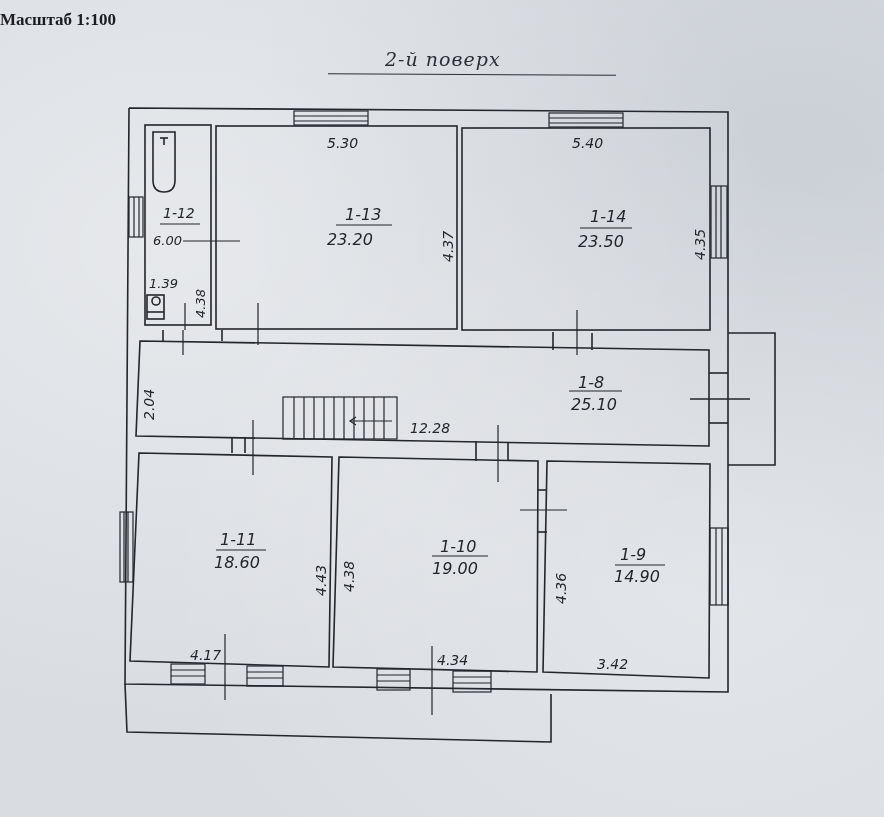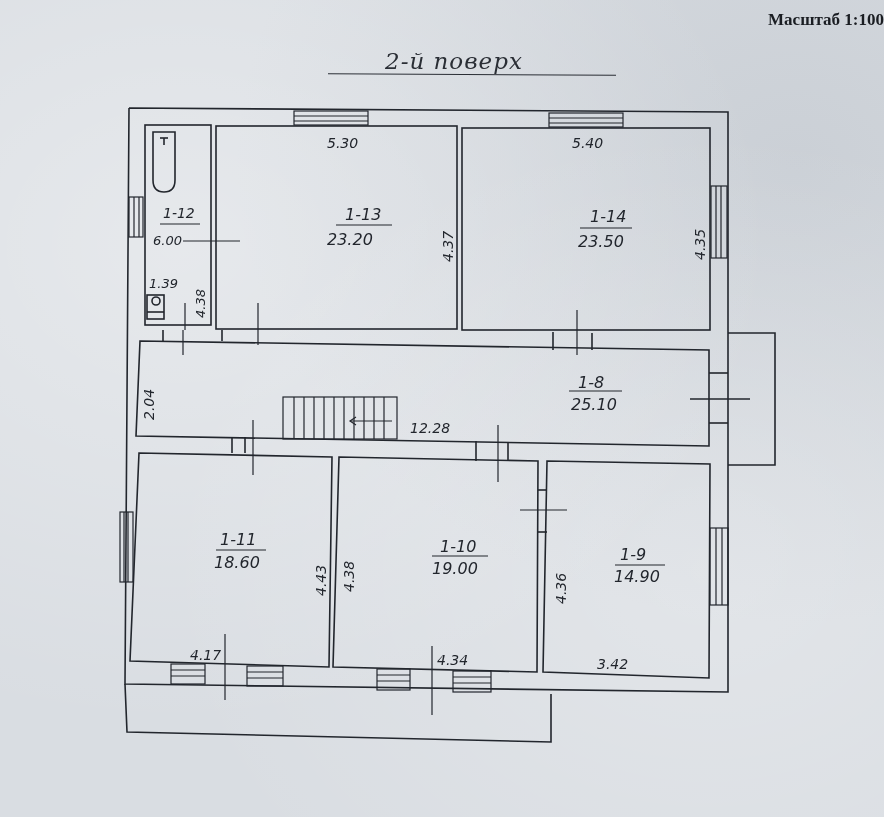--- a/index.html
+++ b/index.html
@@ -8,27 +8,27 @@
       background: #d9dde2;
       background-image:
         radial-gradient(ellipse at 20% 30%, rgba(255,255,255,0.35), rgba(255,255,255,0) 60%),
         radial-gradient(ellipse at 80% 70%, rgba(255,255,255,0.25), rgba(255,255,255,0) 55%),
         radial-gradient(ellipse at 90% 20%, rgba(160,168,178,0.25), rgba(160,168,178,0) 50%);
       position: relative;
       font-family: "DejaVu Sans", sans-serif;
     }
     .title {
       position: absolute; left: 0; width: 884px; top: 10px;
-      text-align: right; font-family: "Liberation Serif", serif;
+      text-align: left; font-family: "Liberation Serif", serif;
       font-weight: bold; font-size: 17px; color: #1a1d22;
     }
     .floor-label {
       position: absolute; left: 385px; top: 48px;
       font-family: "DejaVu Serif", serif; font-style: italic;
-      font-size: 23px; color: #2a2e35; letter-spacing: 1px;
+      font-size: 19px; color: #2a2e35; letter-spacing: 1px;
     }
     .floor-underline {
       position: absolute; left: 328px; top: 74px; width: 288px; height: 0;
       border-top: 1.5px solid #2a2e35; transform: rotate(0.3deg);
     }
     svg.plan { position: absolute; left: 0; top: 0; }
     .hw { font-family: "DejaVu Sans", sans-serif; font-style: italic; fill: #22262d; }
   </style>
 </head>
 <body>

